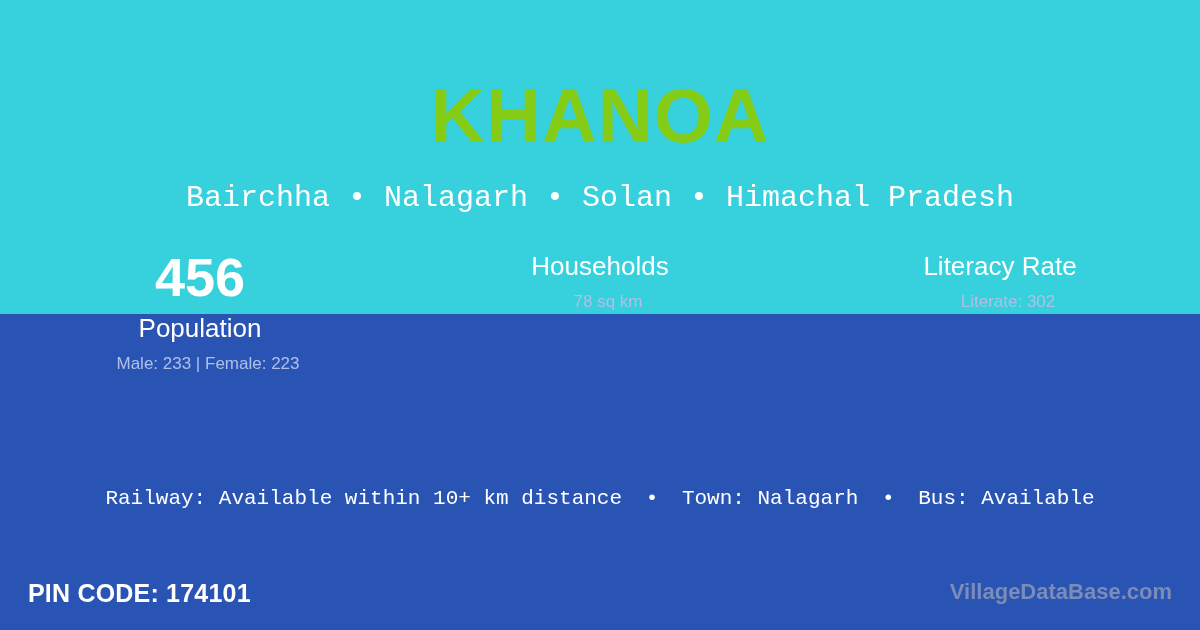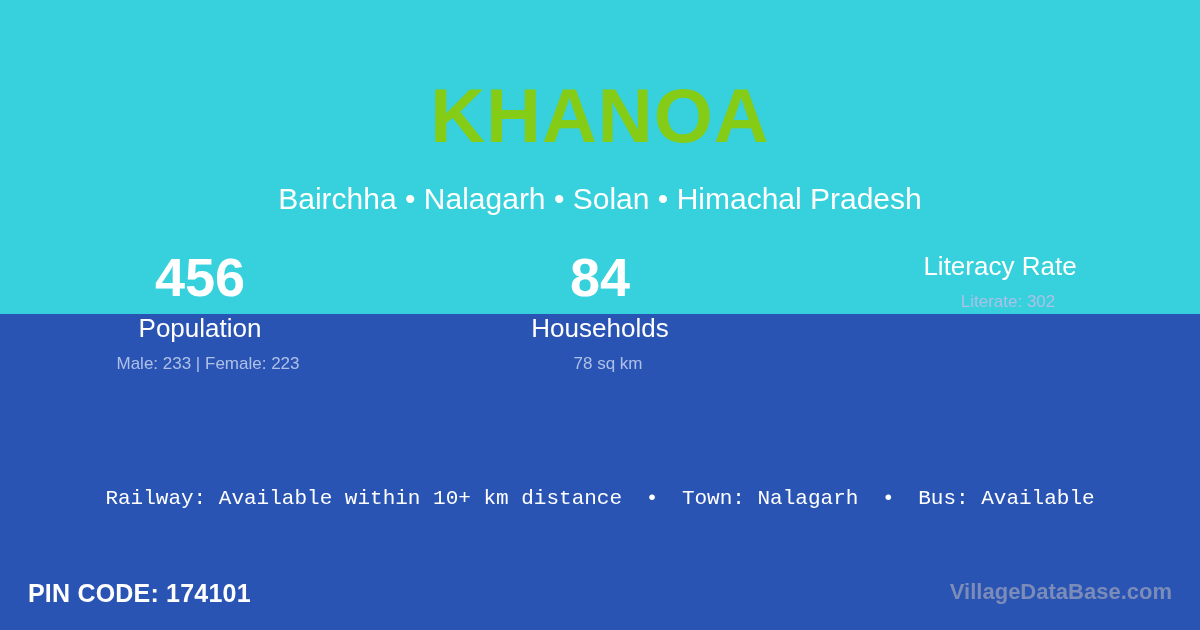--- a/index.html
+++ b/index.html
@@ -51,20 +51,21 @@
     position: absolute;
     left: 0;
     top: 182px;
     width: 1200px;
     text-align: center;
     color: #ffffff;
     font-size: 30px;
     font-weight: 400;
     line-height: 1.1;
     white-space: nowrap;
+    font-family: Liberation Mono, monospace;
   }
 
   
   .stats {
     position: absolute;
     left: 0;
     top: 246px;
     width: 1200px;
     display: flex;
     flex-direction: row;
@@ -156,21 +157,20 @@
 
   <div class="stats">
 
     <div class="stat">
       <div class="stat-value">456</div>
       <div class="stat-label">Population</div>
       <div class="stat-sub">Male: 233 | Female: 223</div>
     </div>
 
     <div class="stat">
-      <div class="stat-value">84</div>
       <div class="stat-label">Households</div>
       <div class="stat-sub">78 sq km</div>
     </div>
 
     <div class="stat">
       <div class="stat-label">Literacy Rate</div>
       <div class="stat-sub">Literate: 302</div>
     </div>
 
   </div>

